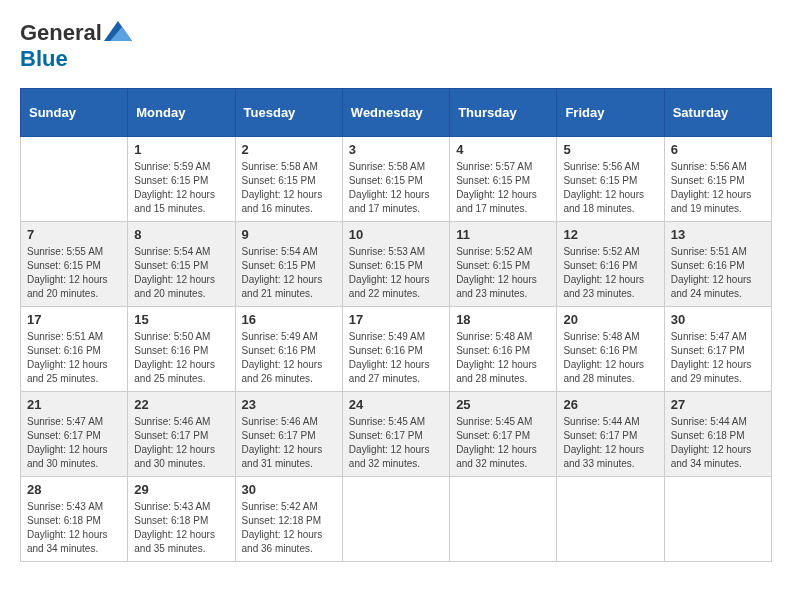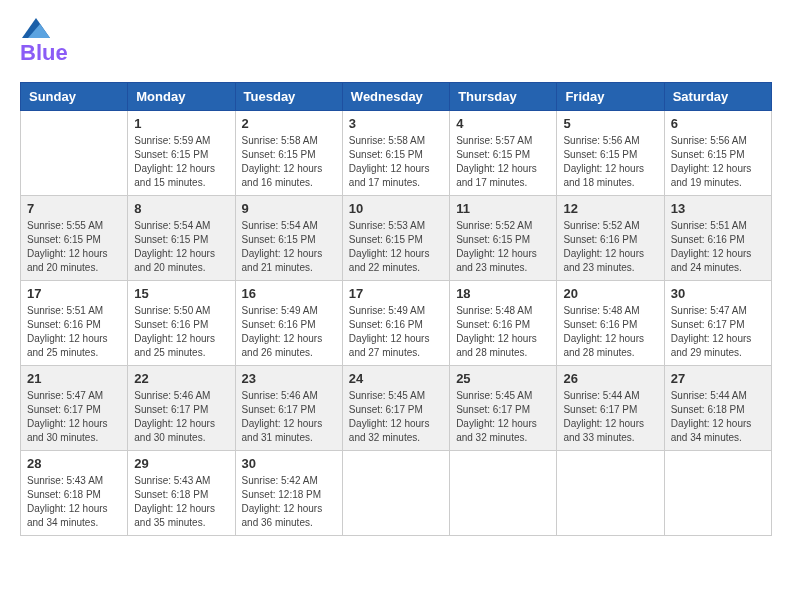--- a/index.html
+++ b/index.html
@@ -26,21 +26,21 @@
       align-items: center;
     }
     .logo-general {
       font-size: 22px;
       font-weight: bold;
       color: #333;
     }
     .logo-blue {
       font-size: 22px;
       font-weight: bold;
-      color: #8b5cf6;
+      color: #0369a1;
     }
     .logo-icon {
       width: 28px;
       height: 20px;
       margin-left: 2px;
       position: relative;
       top: -2px;
     }
     .title-section {
       text-align: right;
@@ -56,21 +56,21 @@
     }
     .calendar {
       width: 100%;
       border-collapse: collapse;
       border: 1px solid #ccc;
     }
     .calendar th {
       background-color: #2563b0;
       color: #fff;
       font-size: 13px;
-      padding: 6px 8px;
+      padding: 16px 8px;
       text-align: left;
       border: 1px solid #1e50a0;
     }
     .calendar td {
       vertical-align: top;
       border: 1px solid #ccc;
       padding: 5px 6px;
       width: calc(100% / 7);
       min-height: 80px;
     }
@@ -94,20 +94,21 @@
     .row-white td {
       background-color: #ffffff;
     }
   </style>
 </head>
 <body>
 
 <div class="header">
   <div class="logo">
     <div class="logo-text">
+      <span class="logo-general">General</span>
       <svg class="logo-icon" viewBox="0 0 28 20" xmlns="http://www.w3.org/2000/svg">
         <polygon points="0,20 14,0 28,20" fill="#1a5fa8"></polygon>
         <polygon points="6,20 18,6 28,20" fill="#5ba3e0"></polygon>
       </svg>
     </div>
     <span class="logo-blue">Blue</span>
   </div>
 </div>
 
 <table class="calendar">

